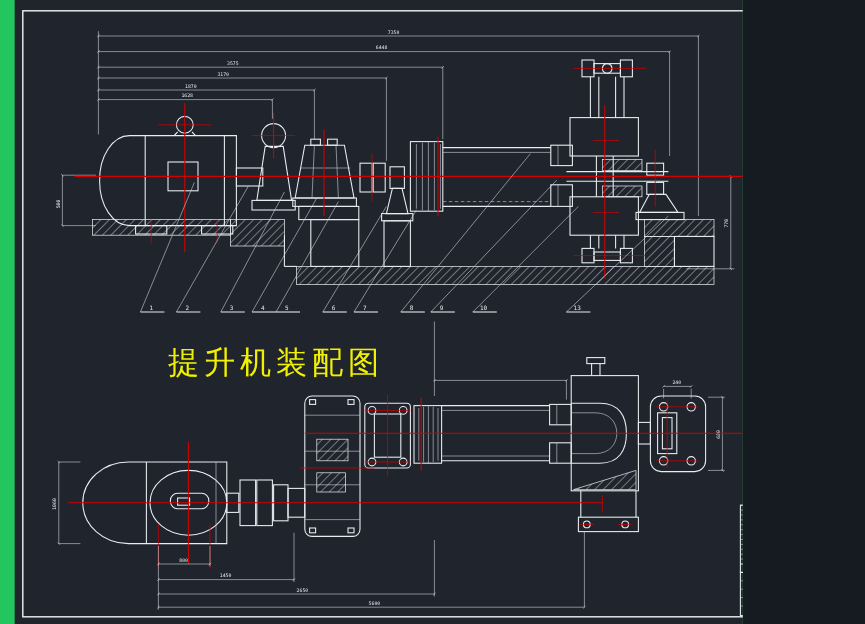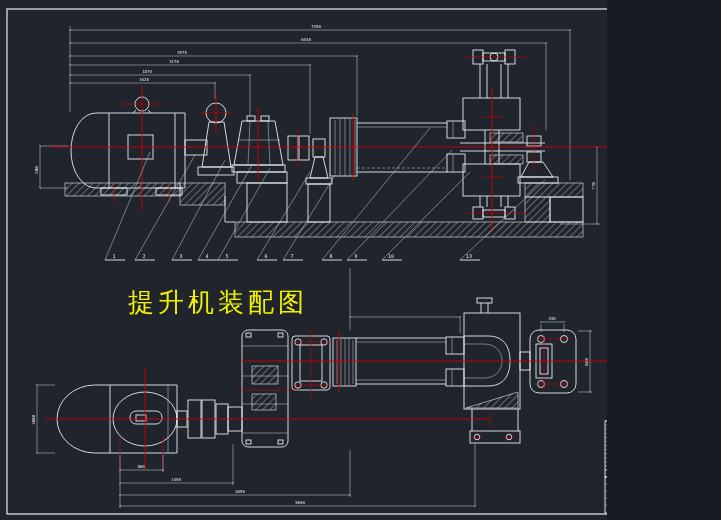--- a/index.html
+++ b/index.html
@@ -1,17 +1,17 @@
 <!DOCTYPE html>
 <html><head>
 <meta charset="utf-8">
 <style>
   html,body{margin:0;padding:0;background:#161a21;}
   .canvas{width:607px;height:520px;position:relative;background:#22c55e;overflow:hidden;
-          font-family:"DejaVu Sans",sans-serif;}
+          font-family:"DejaVu Sans",sans-serif;padding-left:12px;}
   svg{display:block;}
   .w   {stroke:#e9ecf0;stroke-width:0.9;fill:none;}
   .w2  {stroke:#e9ecf0;stroke-width:1.2;fill:none;}
   .thin{stroke:#cfd4db;stroke-width:0.5;fill:none;}
   .red {stroke:#d40000;stroke-width:0.9;fill:none;}
   .redt{stroke:#d40000;stroke-width:0.6;fill:none;}
   .hatch{fill:url(#hp);stroke:#e9ecf0;stroke-width:0.6;}
   .blob{fill:#c9ced6;}
   text.dim{fill:#e9ecf0;font-family:"DejaVu Sans Mono",monospace;font-size:4px;}
   text.callout{fill:#e9ecf0;font-family:"DejaVu Sans Mono",monospace;font-size:5px;}

